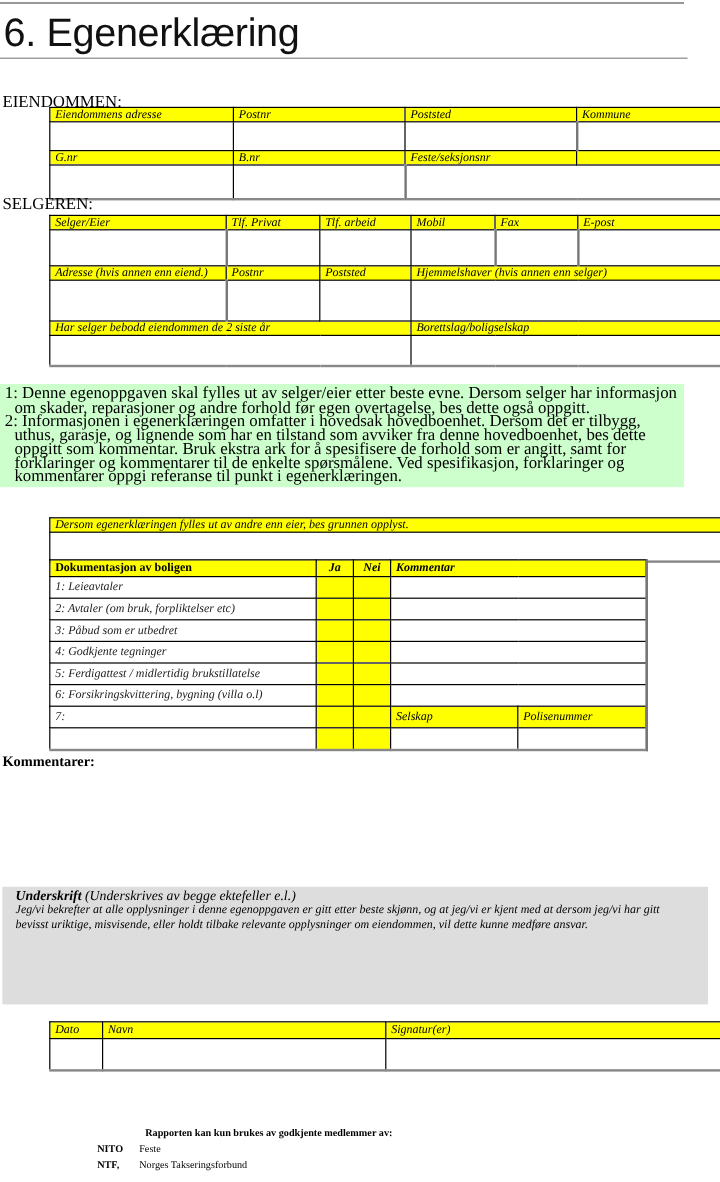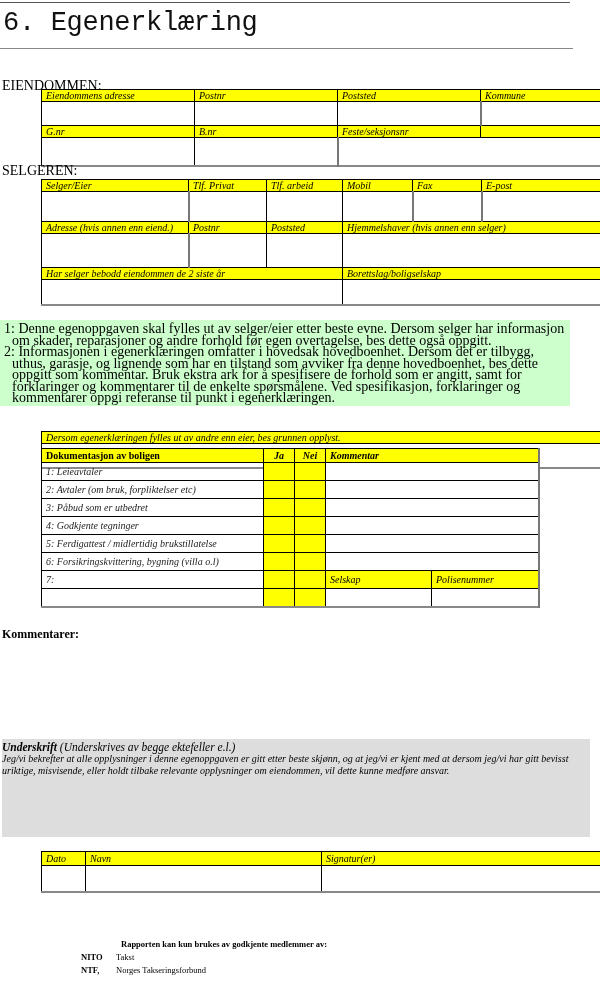--- a/index.html
+++ b/index.html
@@ -1,41 +1,41 @@
 <!DOCTYPE html>
 <html><head>
 <meta charset="utf-8">
 <style>
   * { box-sizing: border-box; margin: 0; padding: 0; }
   html, body { width: 600px; height: 985px; background: #ffffff; overflow: hidden; }
   body { position: relative; font-family: "Liberation Serif", serif; color: #000; }
 
   .rule { position: absolute; left: 0; height: 1px; background: #555; }
-  .title { position: absolute; left: 3px; top: 8px; font-family: Liberation Mono, monospace; font-size: 27px; font-weight: normal; letter-spacing: -0.3px; color: #111; }
+  .title { position: absolute; left: 3px; top: 8px; font-family: Liberation Sans, sans-serif; font-size: 33px; font-weight: normal; letter-spacing: -0.3px; color: #111; }
 
   .section-label { position: absolute; left: 2px; font-size: 14px; font-weight: normal; font-family: "Liberation Serif", serif; }
 
   table.grid { position: absolute; border-collapse: collapse; table-layout: fixed; }
   table.grid td { border: 1px solid #000; padding: 0 4px; font-size: 10px; font-style: italic; vertical-align: middle; overflow: hidden; white-space: nowrap; }
   table.grid td.lbl { background: #ffff00; height: 12px; line-height: 11px; }
   table.grid td.cell { background: #fff; }
   table.grid { border-right: 2px solid #777; border-bottom: 2px solid #888; margin-left: 40px; }
   .gray-right { border-right: 2px solid #777 !important; }
 
   .info-box { position: absolute; left: 0; top: 320px; width: 570px; height: 86px; background: #ccffcc; font-size: 14px; line-height: 11.5px; padding: 3px 4px; }
   .info-box .item { padding-left: 8px; text-indent: -8px; }
 
   .doc-table td { font-style: italic; }
   .doc-table td.hdr { background: #ffff00; font-weight: bold; height: 14px; }
   .doc-table td.yn { background: #ffff00; text-align: center; }
   .doc-table td.row-lbl { height: 18px; color: #222; }
 
   .kommentarer { position: absolute; left: 2px; top: 627px; font-size: 12px; font-weight: bold; }
 
-  .sign-box { position: absolute; left: 2px; top: 739px; width: 588px; height: 98px; background: #dddddd; padding: 2px 0; font-size: 10px; line-height: 12px; font-style: italic; }
+  .sign-box { position: absolute; left: 2px; top: 739px; width: 588px; height: 98px; background: #dddddd; padding: 2px 11px; font-size: 10px; line-height: 12px; font-style: italic; }
   .sign-box .sig-title { font-size: 11.5px; }
   .sign-box .sig-title b { font-weight: bold; }
 
   .footer { position: absolute; left: 81px; top: 938px; font-size: 8.5px; line-height: 13px; }
   .footer .head { font-weight: bold; padding-left: 40px; }
   .footer .org { display: flex; }
   .footer .org b { width: 35px; display: inline-block; }
 </style>
 </head>
 <body>
@@ -138,21 +138,21 @@
   <tbody>
       <tr>
         <td class="lbl">Dersom egenerklæringen fylles ut av andre enn eier, bes grunnen opplyst.</td>
       </tr>
   <tr style="height:24px">
         <td class="cell"></td>
       </tr>
 </tbody>
   </table>
 
-<table class="grid doc-table" style="left:1px; top:448px; width:464px;">
+<table class="grid doc-table" style="left:1px; top:466px; width:464px;">
   <colgroup>
       <col style="width:222px">
       <col style="width:31px">
       <col style="width:31px">
       <col style="width:106px">
       <col style="width:107px">
       <col>
     </colgroup>
   <tbody>
       <tr>
@@ -251,19 +251,19 @@
     <td class="cell"></td>
     <td class="cell"></td>
   </tr>
 </tbody>
   </table>
 
 <div class="footer">
   <div class="head">Rapporten kan kun brukes av godkjente medlemmer av:</div>
   <div class="org">
     <b>NITO</b>
-    <span>Takst</span>
+    <span>Feste</span>
   </div>
   <div class="org">
     <b>NTF,</b>
     <span>Norges Takseringsforbund</span>
   </div>
 </div>
 
 </body></html>

